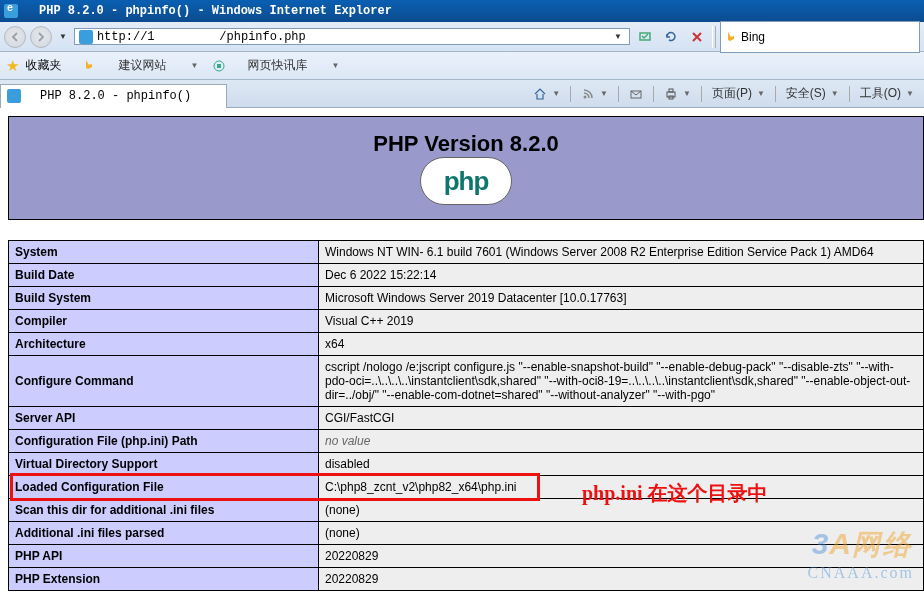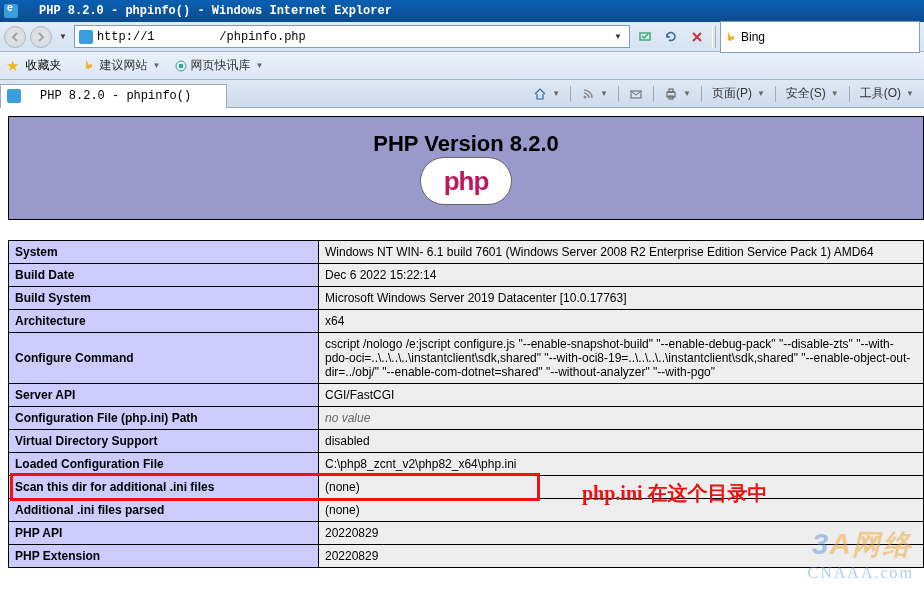--- a/index.html
+++ b/index.html
@@ -8,48 +8,48 @@
 
 .titlebar { height:22px; background:linear-gradient(#0a5fb2,#0c4b8f); color:#fff; display:flex; align-items:center; padding-left:4px; font-family:"SimSun","Courier New",monospace; font-weight:bold; font-size:12px;gap:17px; }
 .titlebar .ie-icon { width:14px; height:14px; margin-right:4px; background:#3b9edc; border-radius:2px; position:relative; }
 .titlebar .ie-icon::after { content:"e"; color:#fff; font-size:10px; position:absolute; left:3px; top:-1px; }
 
 
 .addrrow { background:linear-gradient(#e4ecf7,#d5e3f3); border-bottom:1px solid #a5b5c8; height:30px; display:flex; align-items:center; padding:0 4px; gap:4px; }
 .navbtn { width:22px; height:22px; border-radius:50%; background:radial-gradient(#eaeaea,#cfcfcf); border:1px solid #999; display:flex; align-items:center; justify-content:center; color:#555; font-size:11px; }
 .navbtn.disabled { opacity:.6; }
 .dropdown-arrow { font-size:8px; color:#333; padding:0 3px; }
-.addrbox { flex:1; display:flex; align-items:center; border:1px solid #7f9db9; background:#fff; height:23px; padding:0 4px; }
+.addrbox { flex:1; display:flex; align-items:center; border:1px solid #7f9db9; background:#fff; height:17px; padding:0 4px; }
 .addrbox .ie-icon { width:14px; height:14px; margin-right:4px; }
 .addrbox input { border:none; outline:none; flex:1; font-size:12px; font-family:"Courier New",monospace; }
 .toolbtn { width:22px; height:22px; display:flex; align-items:center; justify-content:center; border:1px solid transparent; }
 .splitter { width:4px; height:22px; border-left:1px solid #fff; border-right:1px solid #b0b0b0; }
 .searchbox { display:flex; align-items:center; border:1px solid #7f9db9; background:#fff; height:32px; padding:0 4px; width:200px; }
 .searchbox svg { margin-right:4px; }
 .searchbox input { border:none; outline:none; flex:1; font-size:12px; }
 
 
 .favbar { background:linear-gradient(#eaf1fb,#dce7f5); height:28px; border-bottom:1px solid #a5b5c8; display:flex; align-items:center; padding:0 6px; gap:6px; font-size:12px; }
 .favstar { color:#f3b81e; font-size:15px; }
-.favlink { display:flex; align-items:center; gap:2px; color:#333; padding:2px 4px; }
+.favlink { display:flex; align-items:center; gap:21px; color:#333; padding:2px 4px; }
 .sitearrow { font-size:8px; color:#666; margin-left:3px; }
 
 
 .tabrow { background:linear-gradient(#dde8f4,#cfdcec); height:28px; display:flex; align-items:center; border-bottom:1px solid #9ab; position:relative; }
 .pagetab { background:#fff; border:1px solid #9ab; border-bottom:none; height:24px; margin-top:4px; display:flex; align-items:center; padding:0 35px 0 6px; gap:19px; font-family:"Courier New",monospace; font-size:12px; }
 .rightcmds { position:absolute; right:6px; top:3px; display:flex; align-items:center; gap:6px; font-size:12px; color:#333; }
 .rightcmds .cmd { display:flex; align-items:center; gap:2px; padding:2px 4px; }
 .rightcmds .sep { width:1px; height:16px; background:#a9a9a9; }
 
 
 .content { position:absolute; left:0; right:0; top:108px; bottom:0; overflow:hidden; background:#fff; padding:8px 0 0 8px; }
 .phphdr { background:#9999cc; border:1px solid #000; padding:14px 10px; display:flex; align-items:center; justify-content:space-between; margin-right:0;flex-direction:column; }
 .phphdr h1 { font-family:Arial,sans-serif; font-size:22px; font-weight:bold; color:#000; }
 .phplogo { width:92px; height:48px; background:#fff; border-radius:24px/24px; display:flex; align-items:center; justify-content:center; border:1px solid #666; }
-.phplogo span { font-family:Arial; font-weight:bold; font-size:26px; color:#be185d; letter-spacing:-1px; }
+.phplogo span { font-family:Arial; font-weight:bold; font-size:26px; color:#0f766e; letter-spacing:-1px; }
 
 .phptbl { border-collapse:collapse; width:100%; margin-top:20px; font-family:Arial,sans-serif; font-size:12px; }
 .phptbl td { border:1px solid #000; padding:4px 6px; }
 .phptbl td.k { background:#ccccff; font-weight:bold; width:310px; }
 .phptbl td.v { background:#eee; }
 .phptbl td.v .nov { font-style:italic; color:#666; }
 
 
 .redbox { position:absolute; border:3px solid #e11; pointer-events:none; }
 .redbox.box1 { left:10px; top:365px; width:530px; height:28px; }
@@ -203,20 +203,24 @@
         </tr>
         <tr>
           <td class="k">Build Date</td>
           <td class="v">Dec 6 2022 15:22:14</td>
         </tr>
         <tr>
           <td class="k">Build System</td>
           <td class="v">Microsoft Windows Server 2019 Datacenter [10.0.17763]</td>
         </tr>
         <tr>
+          <td class="k">Compiler</td>
+          <td class="v">Visual C++ 2019</td>
+        </tr>
+        <tr>
           <td class="k">Architecture</td>
           <td class="v">x64</td>
         </tr>
         <tr>
           <td class="k">Configure Command</td>
           <td class="v">cscript /nologo /e:jscript configure.js "--enable-snapshot-build" "--enable-debug-pack" "--disable-zts" "--with-pdo-oci=..\..\..\..\instantclient\sdk,shared" "--with-oci8-19=..\..\..\..\instantclient\sdk,shared" "--enable-object-out-dir=../obj/" "--enable-com-dotnet=shared" "--without-analyzer" "--with-pgo"</td>
         </tr>
         <tr>
           <td class="k">Server API</td>
           <td class="v">CGI/FastCGI</td>

